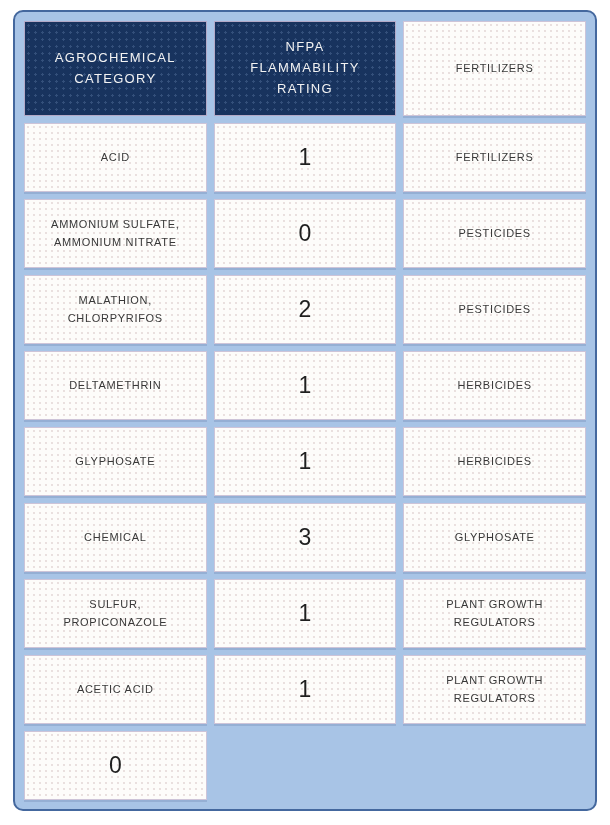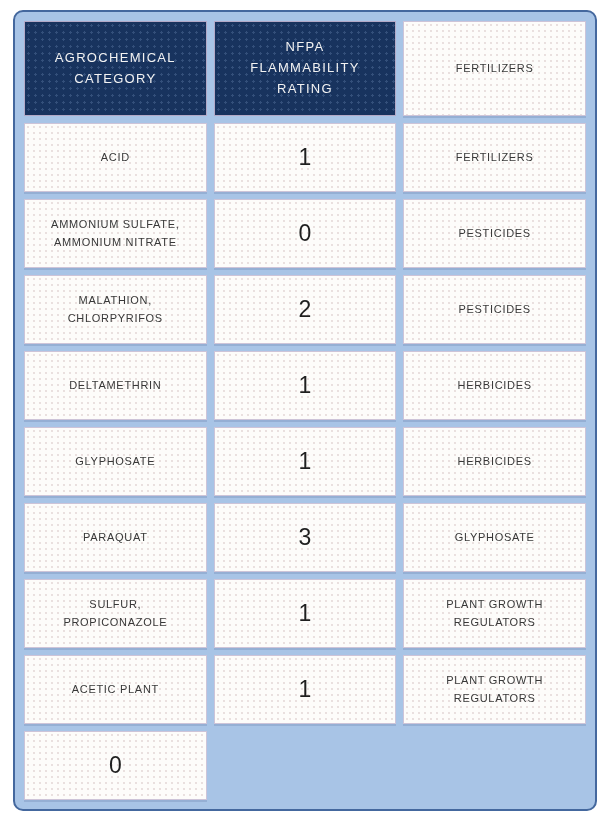--- a/index.html
+++ b/index.html
@@ -91,27 +91,27 @@
       <div class="cell body">MALATHION,
 CHLORPYRIFOS</div>
       <div class="cell body num">2</div>
       <div class="cell body">PESTICIDES</div>
       <div class="cell body">DELTAMETHRIN</div>
       <div class="cell body num">1</div>
       <div class="cell body">HERBICIDES</div>
       <div class="cell body">GLYPHOSATE</div>
       <div class="cell body num">1</div>
       <div class="cell body">HERBICIDES</div>
-      <div class="cell body">PARAQUAT</div>
+      <div class="cell body">CHEMICAL</div>
       <div class="cell body num">3</div>
       <div class="cell body">GLYPHOSATE</div>
       <div class="cell body">SULFUR,
 PROPICONAZOLE</div>
       <div class="cell body num">1</div>
       <div class="cell body">PLANT GROWTH
 REGULATORS</div>
-      <div class="cell body">ACETIC PLANT</div>
+      <div class="cell body">ACETIC ACID</div>
       <div class="cell body num">1</div>
       <div class="cell body">PLANT GROWTH
 REGULATORS</div>
       <div class="cell body num">0</div>
     </div>
 </div>
 
 </body></html>

